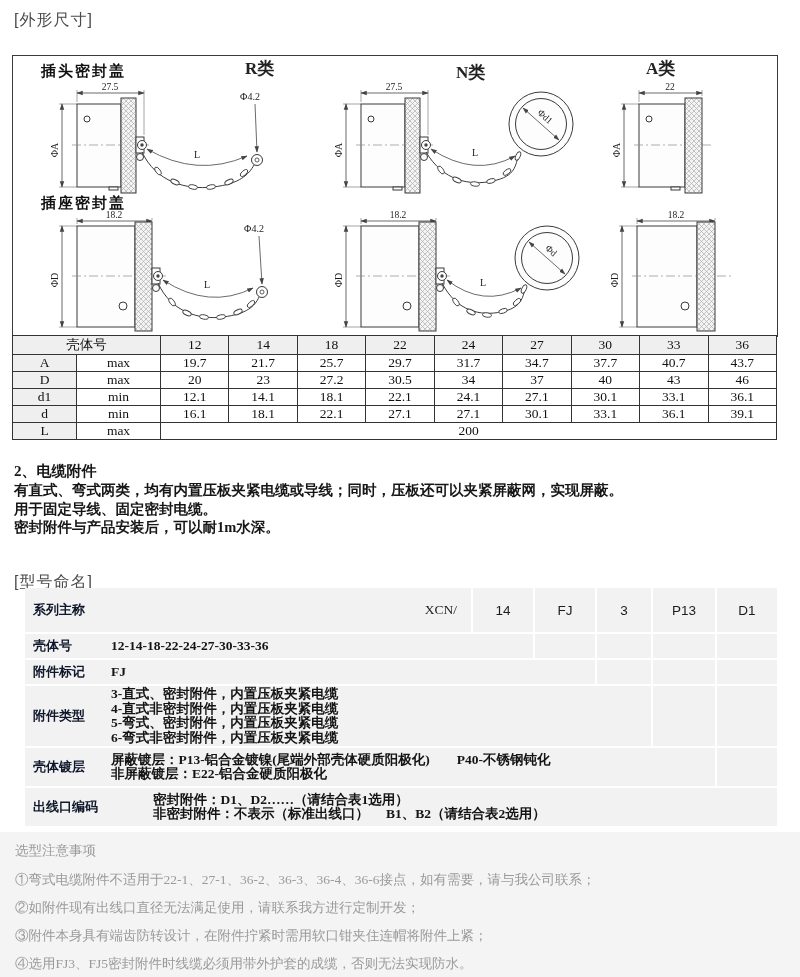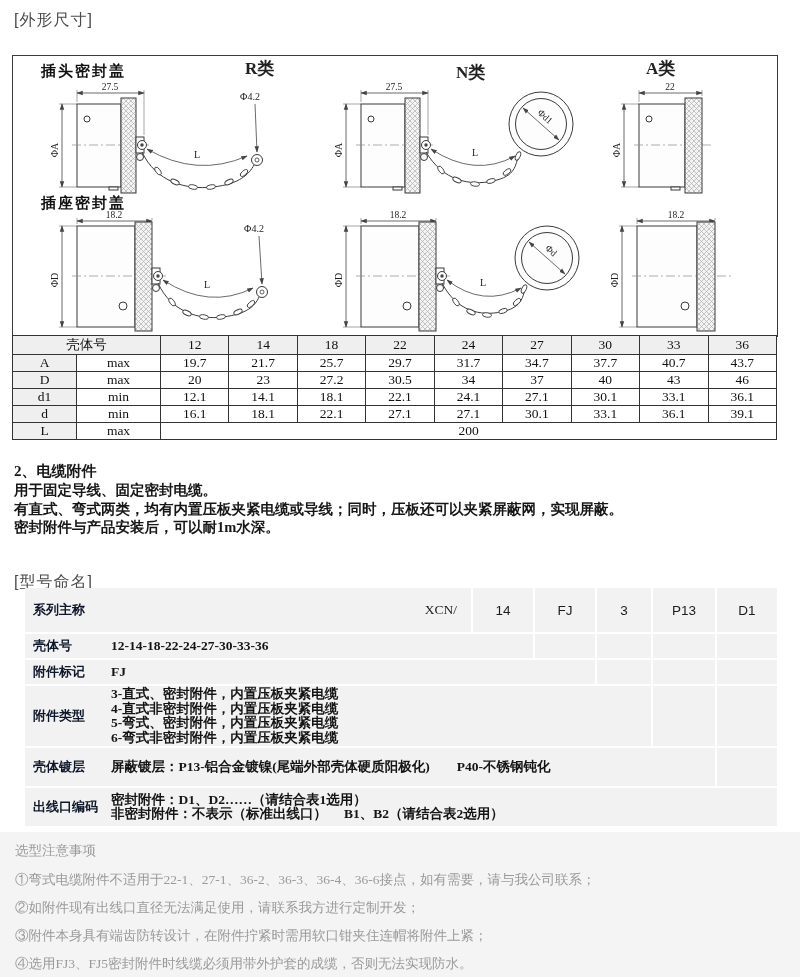--- a/index.html
+++ b/index.html
@@ -55,21 +55,21 @@
     position:absolute;left:25px;top:588px;width:752px;
     display:grid;grid-template-columns:446px 60px 60px 54px 62px 60px;
     column-gap:2px;row-gap:2px;
   }
   .cell{background:#f2f2f2;}
   .r1{height:44px;}
   .r2{height:24px;}
   .r3{height:24px;}
   .r4{height:60px;}
   .r5{height:38px;}
-  .r6{height:38px;}
+  .r6{height:38px;gap:42px;}
   .s2{grid-column:span 2;}
   .s3{grid-column:span 3;}
   .s4{grid-column:span 4;}
   .s5{grid-column:span 5;}
   .s6{grid-column:span 6;}
   .lab-cell{display:flex;align-items:center;}
   .row-label{
     font-family:"Liberation Sans","DejaVu Sans",sans-serif;
     font-weight:bold;font-size:13px;color:#0f172a;
     padding-left:8px;min-width:78px;flex:0 0 auto;
@@ -364,22 +364,22 @@
   <tr>
     <td class="namecol">L</td>
     <td>max</td>
     <td colspan="9">200</td>
   </tr>
 </tbody>
   </table>
 
 <div class="cable">
   <div class="t">2、电缆附件</div>
+  <div class="l">有直式、弯式两类，均有内置压板夹紧电缆或导线；同时，压板还可以夹紧屏蔽网，实现屏蔽。</div>
   <div class="l">用于固定导线、固定密封电缆。</div>
-  <div class="l">有直式、弯式两类，均有内置压板夹紧电缆或导线；同时，压板还可以夹紧屏蔽网，实现屏蔽。</div>
   <div class="l">密封附件与产品安装后，可以耐1m水深。</div>
 </div>
 
 <div class="sec-title" style="top:572px">[型号命名]</div>
 
 <div class="stair">
 
   <div class="cell r1 lab-cell">
     <span class="row-label">系列主称</span>
     <span class="prefix">XCN/</span>
@@ -416,20 +416,21 @@
       <div class="line">6-弯式非密封附件，内置压板夹紧电缆</div>
     </span>
   </div>
   <div class="cell r4"></div>
   <div class="cell r4"></div>
 
   <div class="cell r5 s5 ml-cell">
     <span class="row-label">壳体镀层</span>
     <span class="row-content">
       <div class="line">屏蔽镀层：P13-铝合金镀镍(尾端外部壳体硬质阳极化)　　P40-不锈钢钝化</div>
+      <div class="line">非屏蔽镀层：E22-铝合金硬质阳极化</div>
     </span>
   </div>
   <div class="cell r5"></div>
 
   <div class="cell r6 s6 ml-cell">
     <span class="row-label">出线口编码</span>
     <span class="row-content">
       <div class="line">密封附件：D1、D2……（请结合表1选用）</div>
       <div class="line">非密封附件：不表示（标准出线口）　 B1、B2（请结合表2选用）</div>
     </span>

